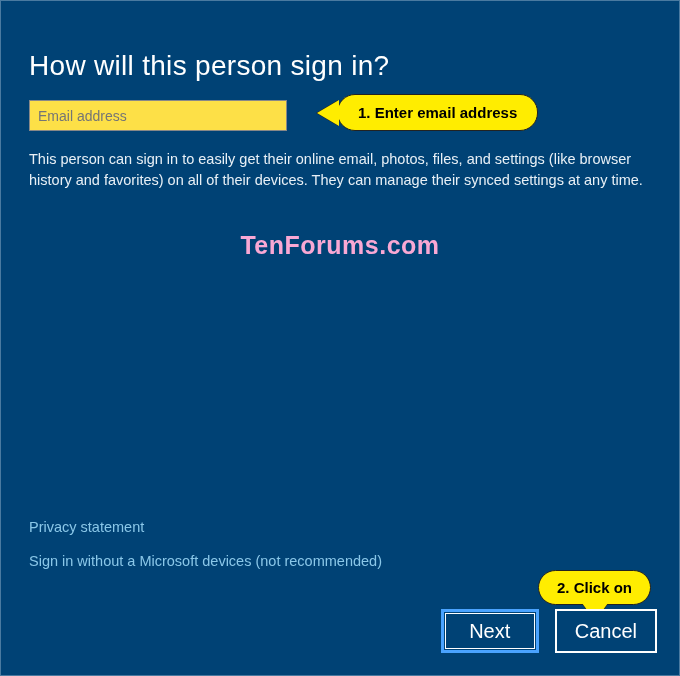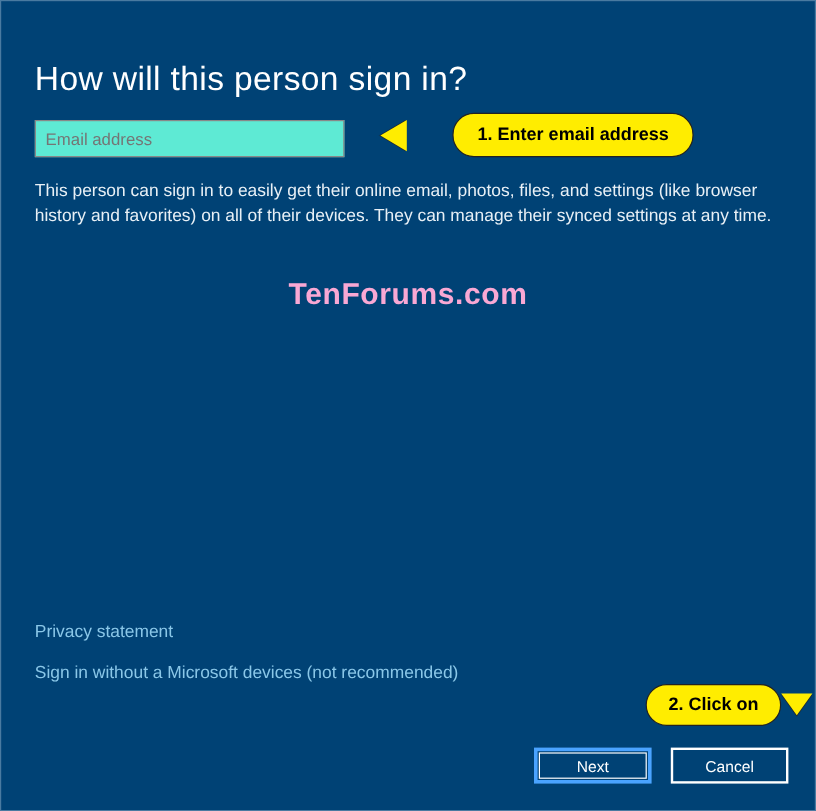--- a/index.html
+++ b/index.html
@@ -34,34 +34,33 @@
       color: #e8f0f6;
     }
     .input-row {
       position: relative;
       margin-bottom: 18px;
     }
     .email-input {
       width: 258px;
       height: 31px;
       border: 1px solid #888;
-      background: #5eead4;
+      background: #fde047;
       color: #6f6f6f;
       font-size: 14px;
       padding: 0 8px;
       font-family: inherit;
       outline: none;
     }
     .callout-1 {
       position: absolute;
       left: 288px;
       top: -6px;
       display: flex;
       align-items: center;
-      gap: 40px;
     }
     .callout-arrow-left {
       width: 0;
       height: 0;
       border-top: 13px solid transparent;
       border-bottom: 13px solid transparent;
       border-right: 22px solid #ffed00;
       margin-right: -2px;
       filter: drop-shadow(-1px 0 0 #222);
     }
@@ -73,21 +72,21 @@
       color: #000000;
       font-weight: bold;
       font-size: 15px;
       white-space: nowrap;
     }
     .callout-2 {
       position: absolute;
       left: 537px;
       top: 569px;
       display: flex;
-      flex-direction: row;
+      flex-direction: column;
       align-items: center;
     }
     .callout-2 .callout-bubble {
       padding: 8px 18px;
     }
     .callout-arrow-down {
       width: 0;
       height: 0;
       border-left: 13px solid transparent;
       border-right: 13px solid transparent;
@@ -129,25 +128,25 @@
     }
     .button-row {
       position: absolute;
       right: 22px;
       bottom: 22px;
       display: flex;
       gap: 16px;
     }
     .btn {
       min-width: 98px;
-      height: 30px;
+      height: 44px;
       background: #004275;
       border: 2px solid #ffffff;
       color: #ffffff;
-      font-size: 13px;
+      font-size: 20px;
       font-family: inherit;
       cursor: pointer;
       padding: 0 18px;
     }
     .btn-primary {
       border: 3px solid #4aa3ff;
       position: relative;
     }
     .btn-primary::after {
       content: "";

